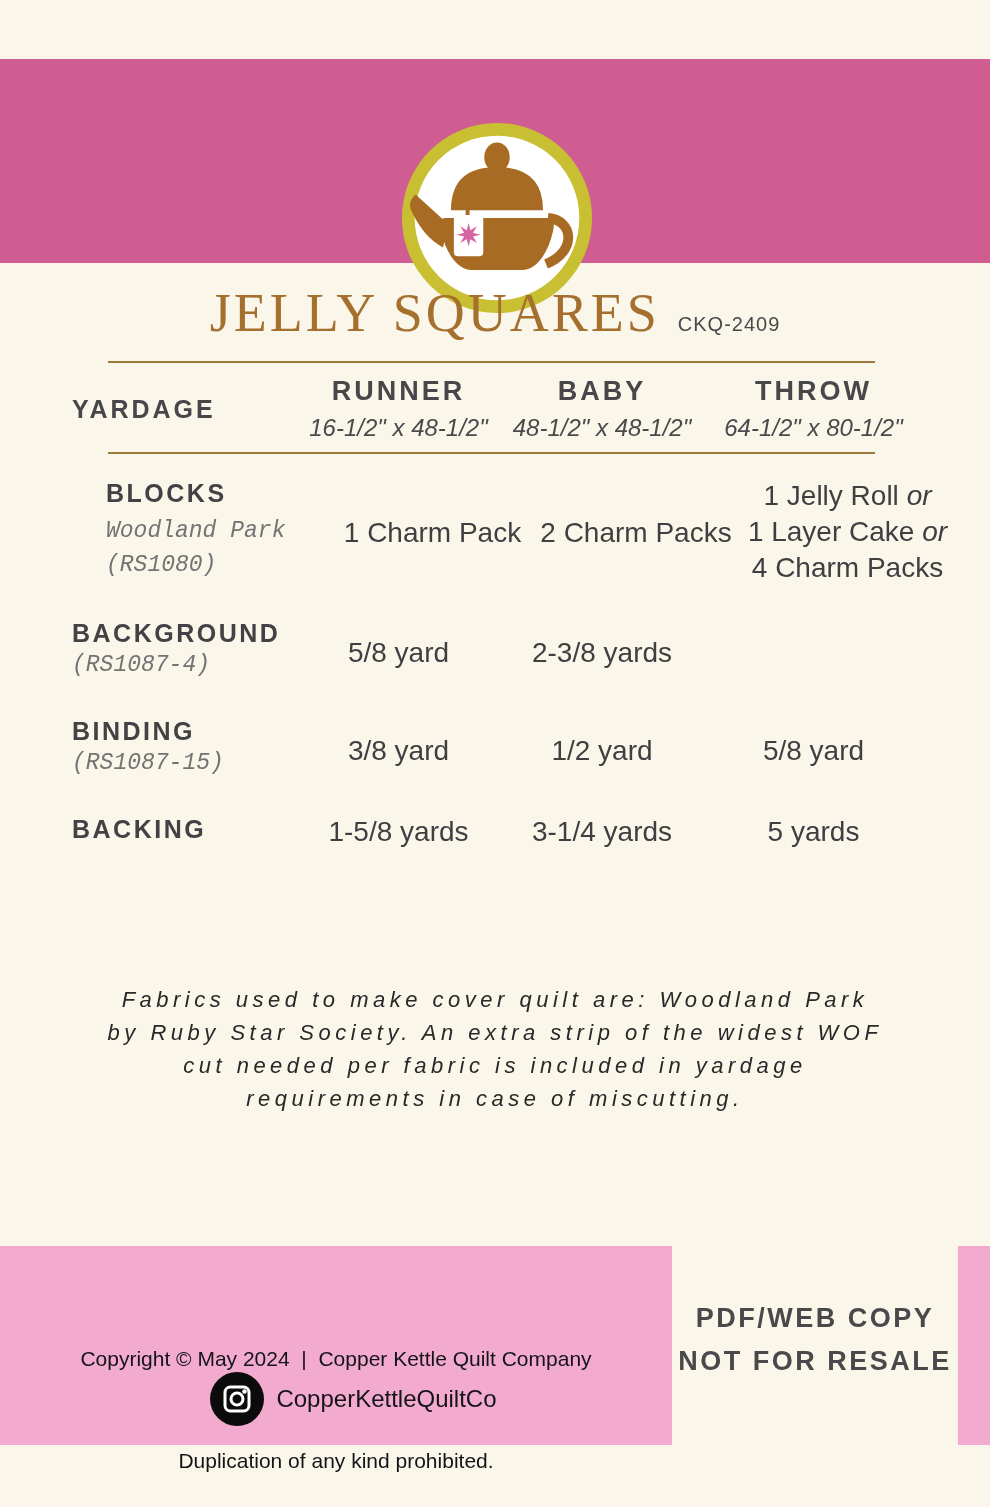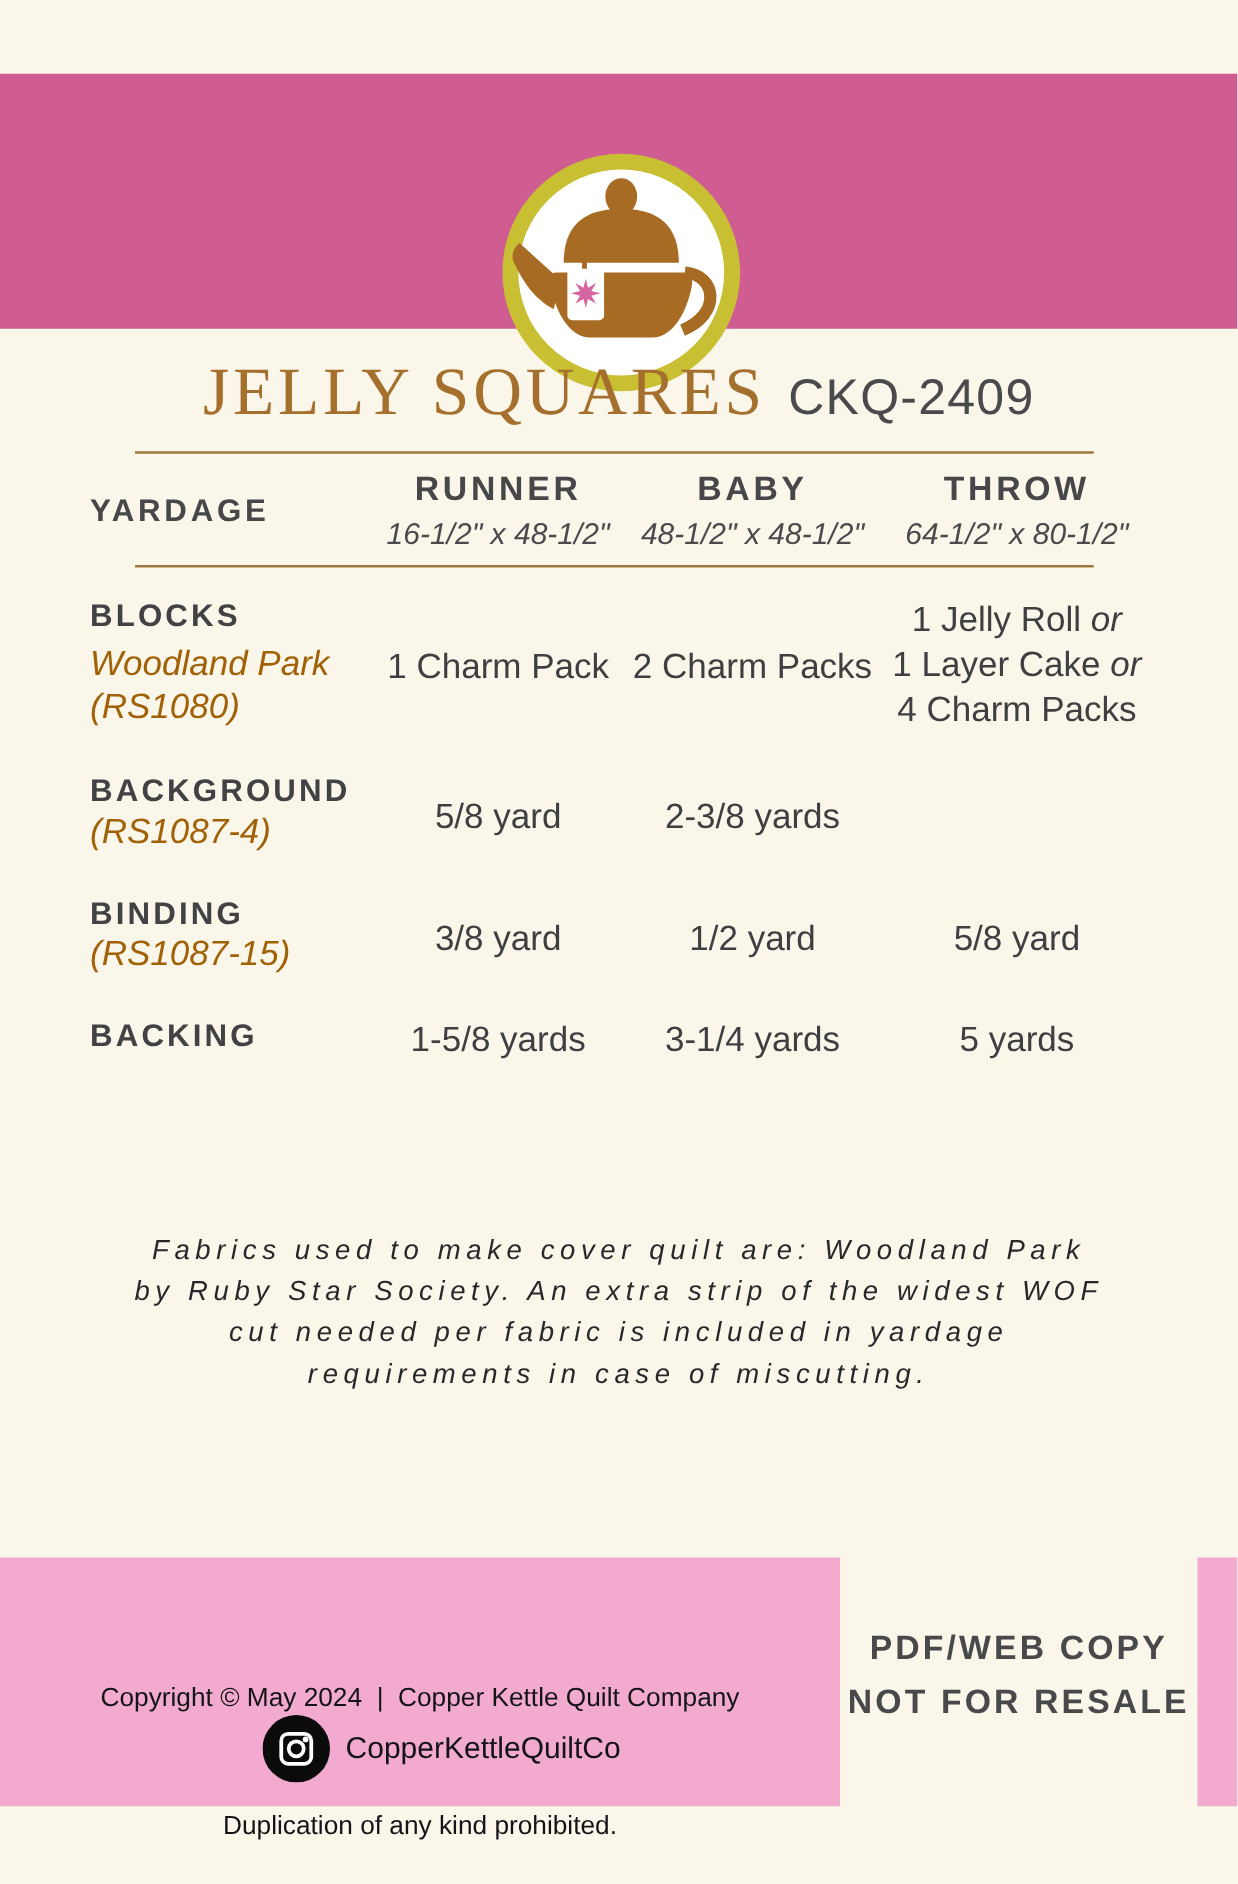--- a/index.html
+++ b/index.html
@@ -8,41 +8,41 @@
   .page { position:absolute; inset:0; width:990px; height:1288px; background:#faf6ea; }
 
   
   .banner { position:absolute; left:0; top:59px; width:990px; height:204px; background:#d05d92; }
   .logo-badge { position:absolute; left:399px; top:61px; width:196px; height:196px; }
   .logo-badge svg { display:block; width:100%; height:100%; }
 
   
   .title-row { position:absolute; left:0; top:286px; width:990px; display:flex; justify-content:center; align-items:baseline; gap:18px; }
   .title { font-family:"Liberation Serif", serif; font-weight:400; font-size:54px; letter-spacing:3px; color:#a5702e; line-height:1; }
-  .code { font-size:40px; color:#4a4a4c; letter-spacing:1px; line-height:1; }
+  .code { font-size:20px; color:#4a4a4c; letter-spacing:1px; line-height:1; }
 
   .rule { position:absolute; left:108px; width:767px; height:2px; background:#9c7a3e; }
   .rule1 { top:361px; }
   .rule2 { top:452px; }
 
   
   .trow { position:absolute; left:72px; width:848px; display:grid; grid-template-columns:228px 197px 210px 213px; }
   .cell { min-width:0; }
   .cell.val { text-align:center; font-size:28px; color:#3f3f42; line-height:36px; }
   .row-label { font-size:25px; font-weight:bold; letter-spacing:2.5px; color:#424245; line-height:30px; }
-  .row-sub { font-size:28px; font-style:italic; color:#a16207; line-height:34px; }
+  .row-sub { font-size:23px; font-style:italic; color:#737373; line-height:34px;font-family:Liberation Mono, monospace; }
   .row-sub.first { margin-top:6px; }
   .header-row { top:376px; }
   .yardage { font-size:25px; font-weight:bold; letter-spacing:3px; color:#47474a; padding-top:19px; }
   .col { text-align:center; }
   .col-name { font-size:27px; font-weight:bold; letter-spacing:3px; color:#47474a; line-height:30px; }
   .col-dims { font-size:24px; font-style:italic; color:#4a4a4d; margin-top:8px; white-space:nowrap; }
   .pad-mid { padding-top:37px; }
   .pad-sm { padding-top:17px; }
-  .row-blocks { top:478px; }
+  .row-blocks { top:478px;margin-left:34px; }
   .row-background { top:618px; }
   .row-binding { top:716px; }
   .row-backing { top:814px; }
   .cell.val em { font-style:italic; }
 
   
   .note { position:absolute; left:0; top:983px; width:990px; text-align:center;
           font-size:22px; font-style:italic; letter-spacing:4.5px; color:#28282a; line-height:33px; }
 
   

